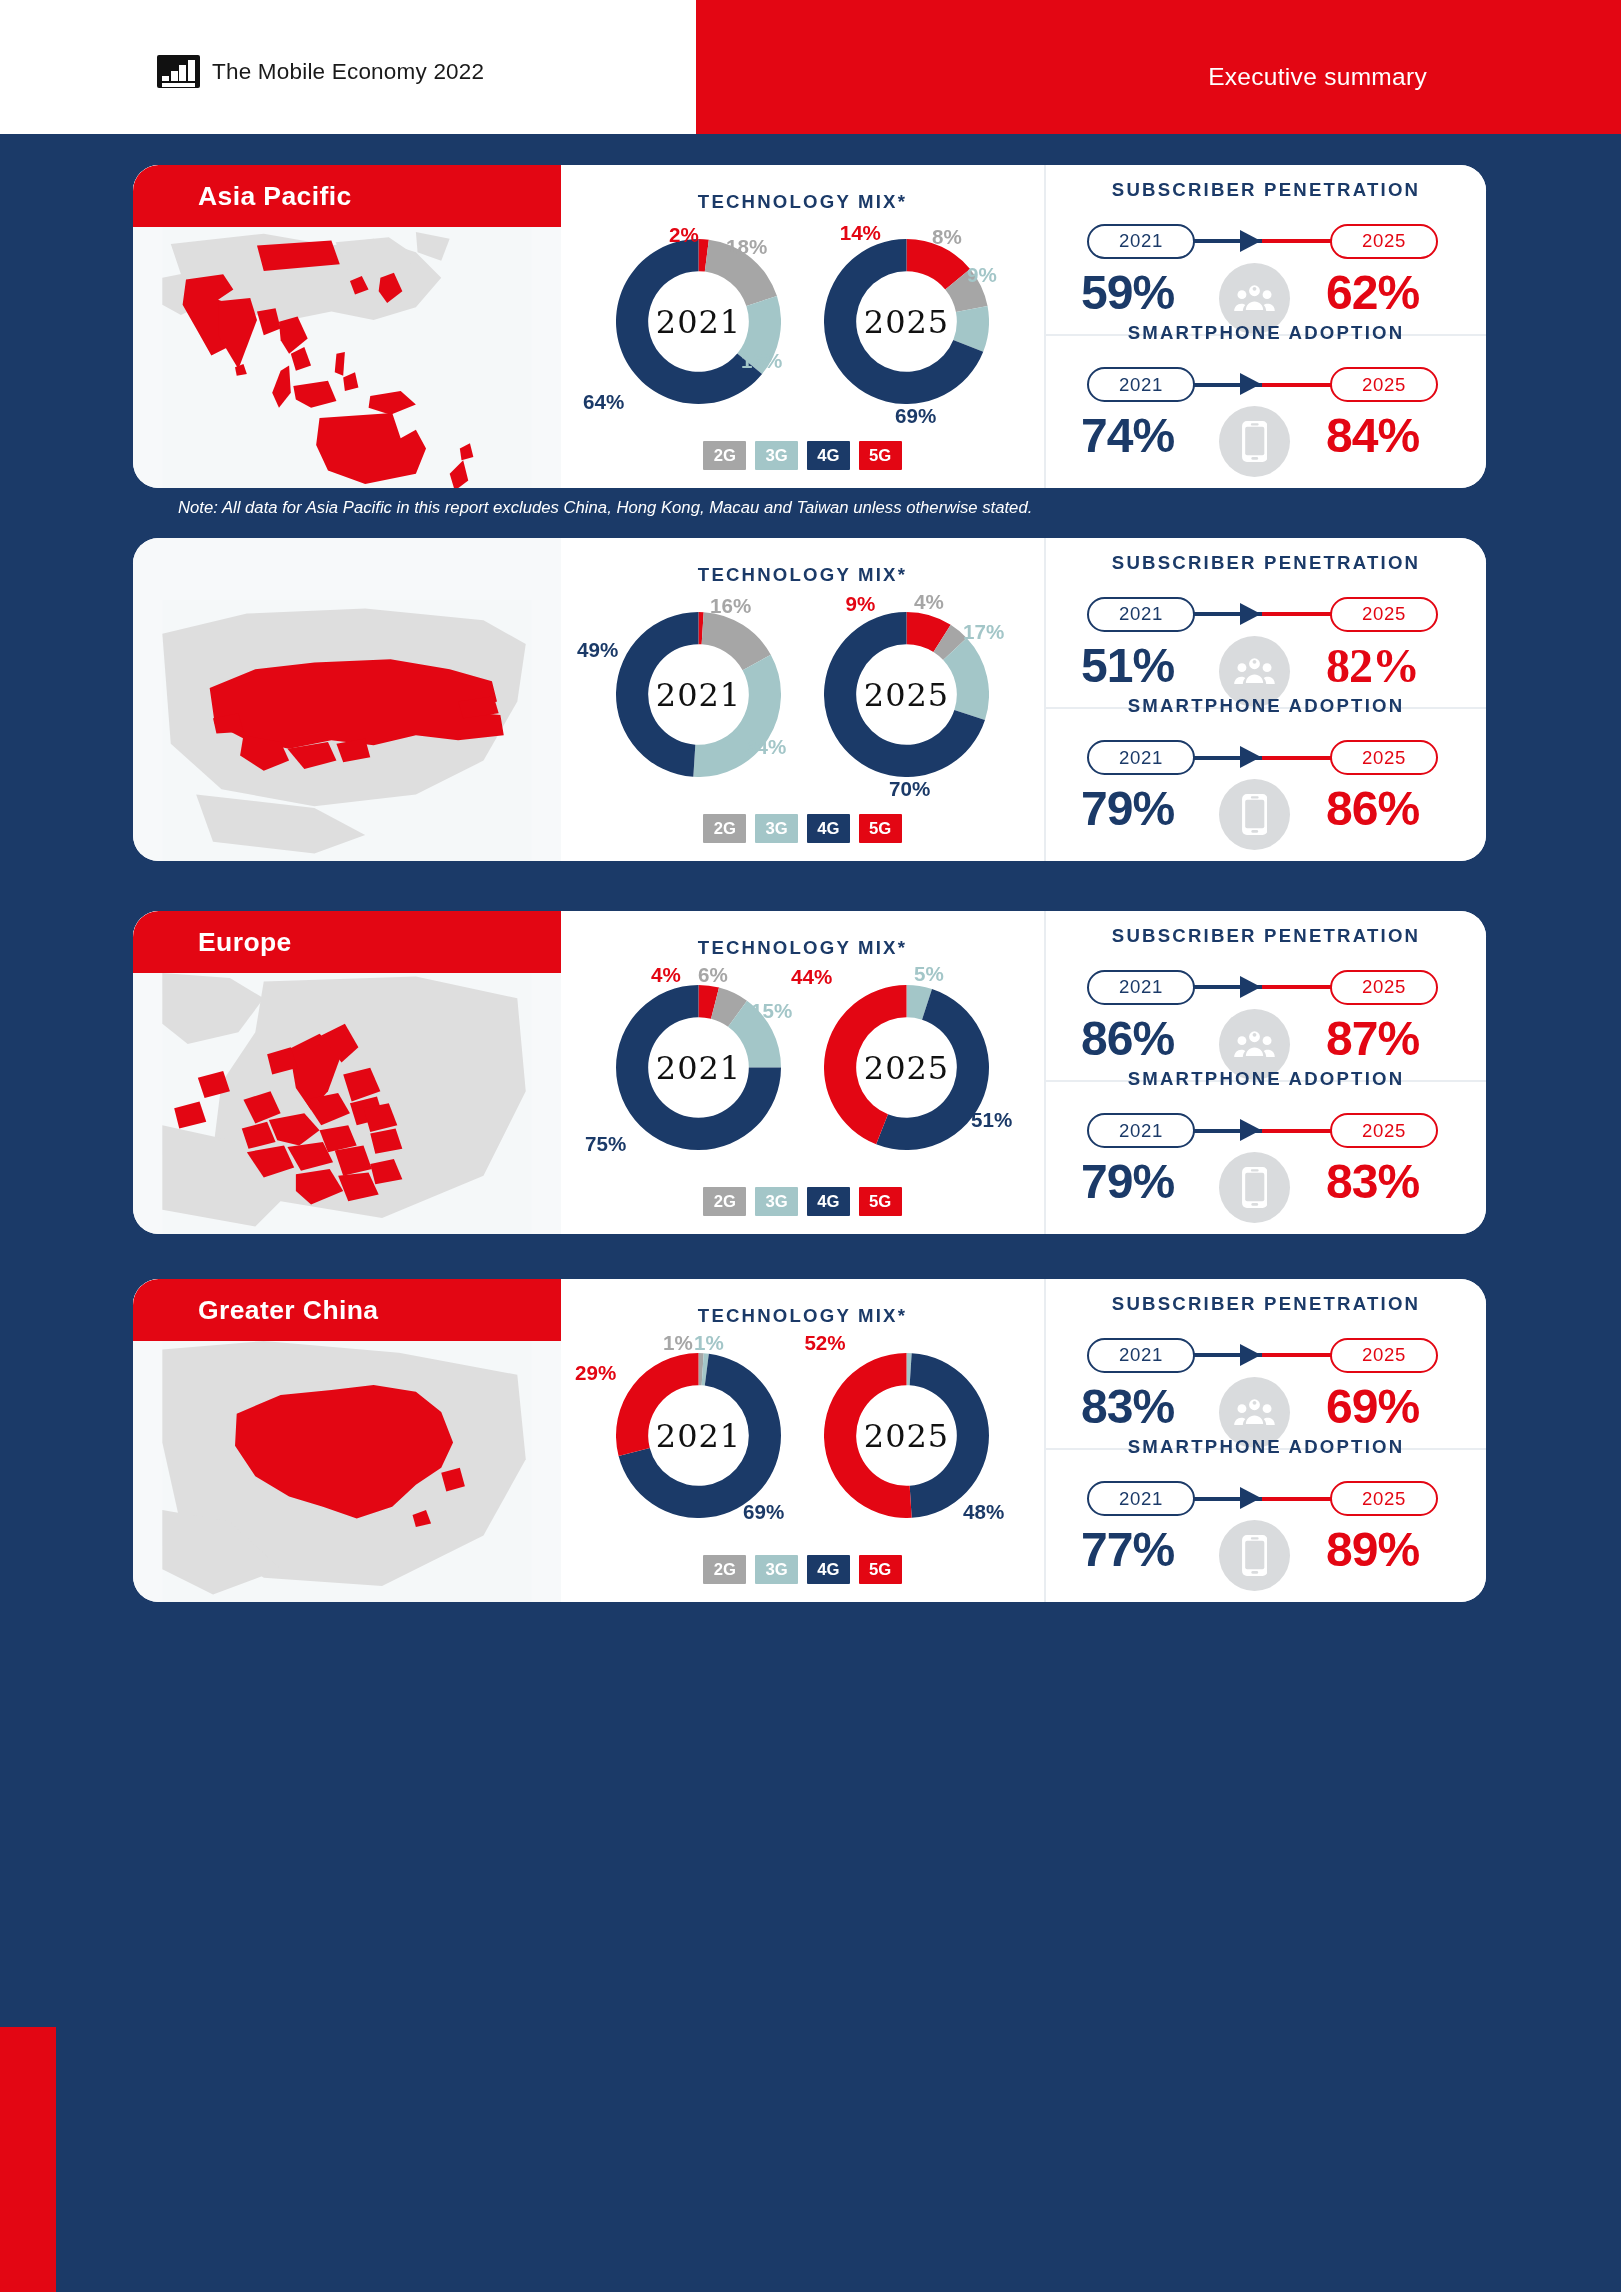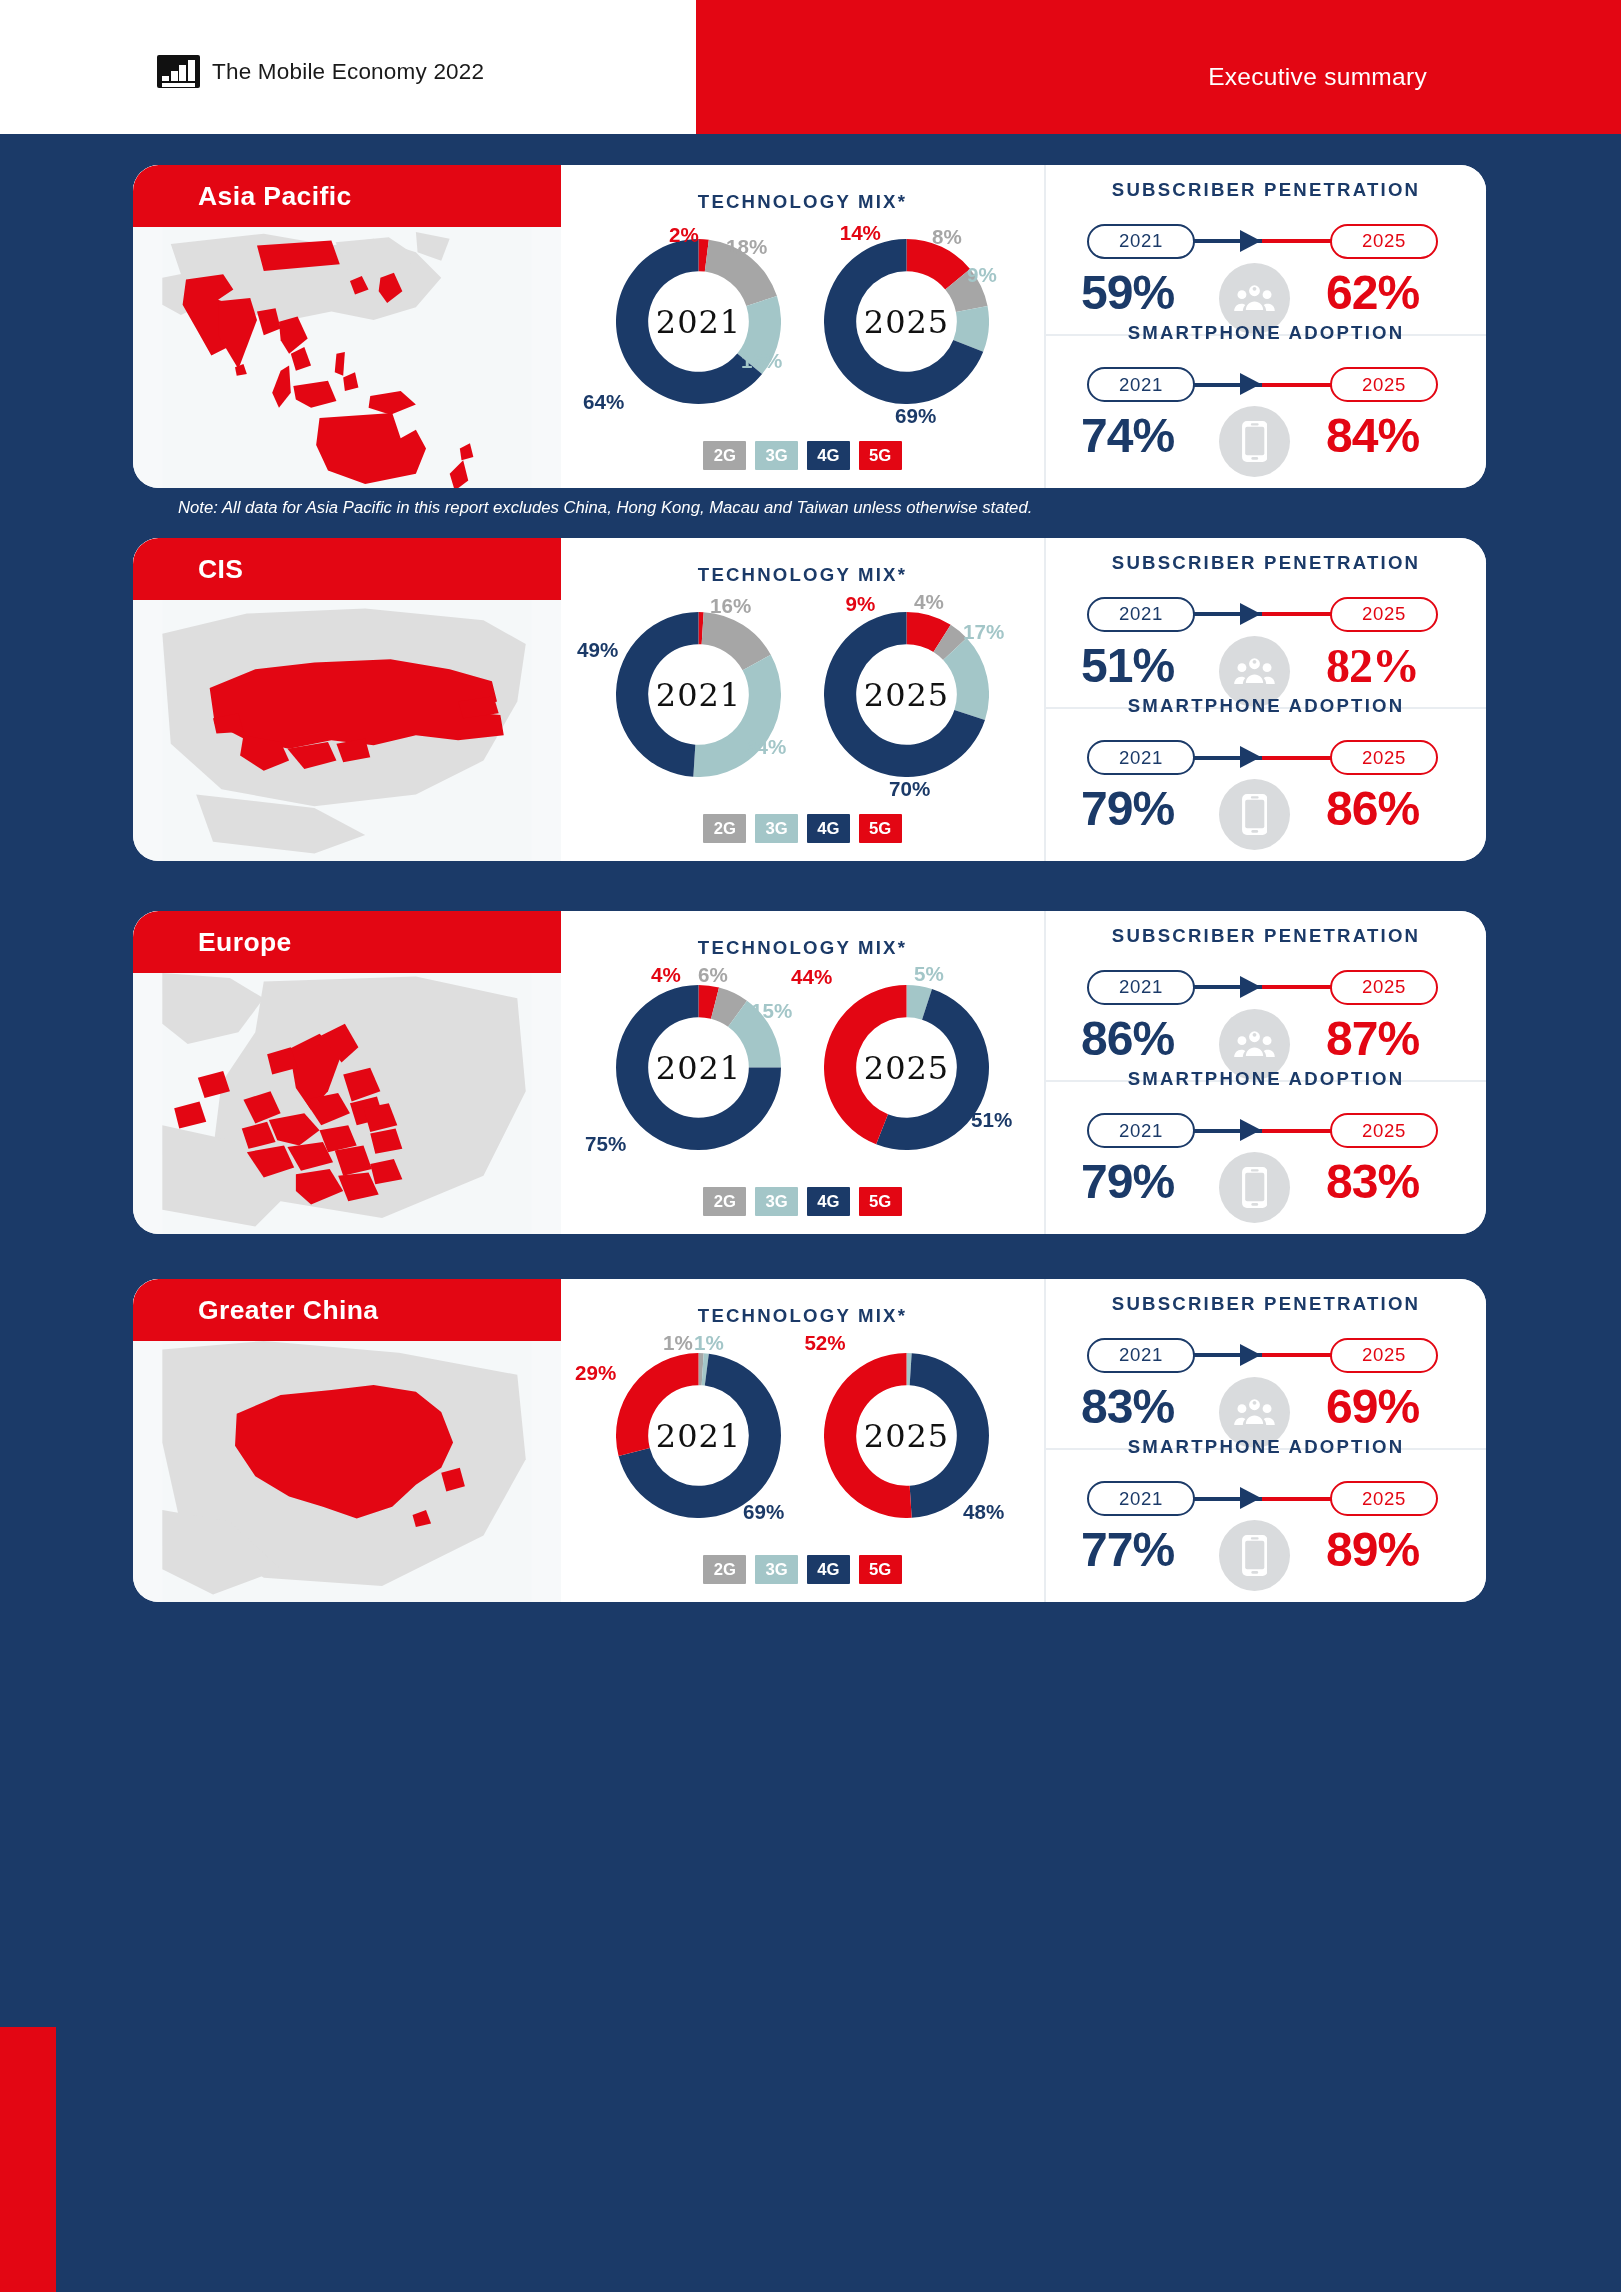--- a/index.html
+++ b/index.html
@@ -267,23 +267,20 @@
     <rect x="9.5" y="36.8" width="7" height="3" rx="1.5" fill="#D9DBDD"></rect>
               </svg>
             </div>
     <div class="value red" style="left:280px;top:86px;">84%</div>
   </div>
     </div>
   </div>
       <div class="note" style="left:178px;top:498px;">Note: All data for Asia Pacific in this report excludes China, Hong Kong, Macau and Taiwan unless otherwise stated.</div>
   <div class="card" style="top:538px;height:323px;">
     <div class="card-map">
-      <div class="region-banner">
-        <span class="region-title">CIS</span>
-      </div>
       <svg class="map-svg" width="428" height="262" viewBox="0 0 437 310" preserveAspectRatio="xMidYMid meet">
         <rect x="0" y="0" width="437" height="310" fill="#F5F8F9"></rect>
 
     <g fill="#DEDEDE">
       <path d="M0 40 L100 16 L240 10 L380 24 L430 52 L420 120 L380 190 L300 230 L180 244 L70 224 L10 170 Z"></path>
       <path d="M40 230 L180 246 L240 278 L180 300 L60 286 Z"></path>
     </g>
     <g fill="#E30613">
       <path d="M56 104 L110 82 L180 74 L270 70 L340 82 L390 96 L396 120 L356 132 L400 136 L404 160 L350 166 L300 160 L250 172 L200 166 L150 176 L100 166 L62 146 Z"></path>
       <path d="M96 160 L140 168 L150 190 L120 202 L92 184 Z"></path>

